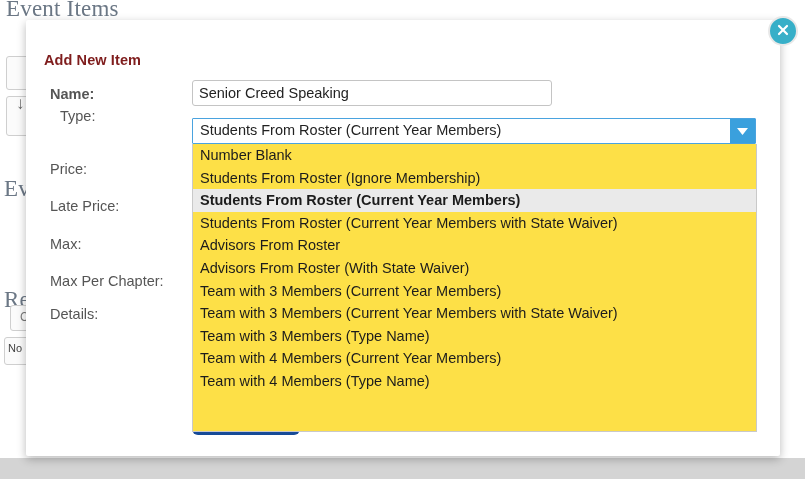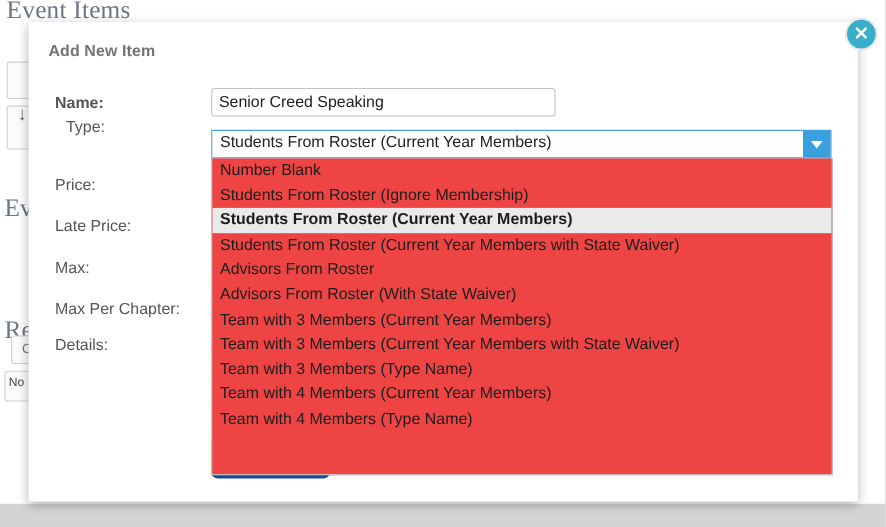--- a/index.html
+++ b/index.html
@@ -61,24 +61,24 @@
     position: absolute;
     left: 26px; top: 20px;
     width: 754px; height: 436px;
     background: #ffffff;
     box-shadow: 0 3px 10px rgba(0,0,0,0.28);
     border-radius: 2px;
   }
 
   .modal-title {
     position: absolute;
-    left: 18px; top: 19px;
+    left: 18px; top: 32px;
     font-size: 14.5px;
     font-weight: bold;
-    color: #737373;
+    color: #7f1d1d;
     letter-spacing: 0.1px;
   }
 
   .close-btn {
     position: absolute;
     left: 742px; top: -4px;
     width: 30px; height: 30px;
     border-radius: 50%;
     background: #37afc8;
     border: 2px solid #e8e8e8;
@@ -98,21 +98,21 @@
   .lbl-type      { left: 24px; top: 88px; margin-left: 10px; }
   .lbl-price     { left: 24px; top: 141px; }
   .lbl-lateprice { left: 24px; top: 178px; }
   .lbl-max       { left: 24px; top: 216px; }
   .lbl-maxchap   { left: 24px; top: 253px; }
   .lbl-details   { left: 24px; top: 286px; }
 
   .text-input {
     position: absolute;
     left: 166px; top: 60px;
-    width: 313px; height: 26px;
+    width: 360px; height: 26px;
     border: 1px solid #c4c4c4;
     background: #ffffff;
     font-family: "Liberation Sans", sans-serif;
     font-size: 14.5px;
     color: #222;
     padding: 0 6px;
     border-radius: 3px;
     outline: none;
   }
 
@@ -139,21 +139,21 @@
     background: #3aa0dd;
     display: flex; align-items: center; justify-content: center;
     cursor: pointer;
   }
 
   
   .dropdown-list {
     position: absolute;
     left: 166px; top: 124px;
     width: 565px; height: 288px;
-    background: #ef4444;
+    background: #fde047;
     border: 1px solid #c9c9c9;
     border-top: none;
     z-index: 40;
     overflow: hidden;
   }
   .dd-option {
     height: 22.6px;
     line-height: 22.6px;
     padding-left: 7px;
     font-size: 14.5px;

